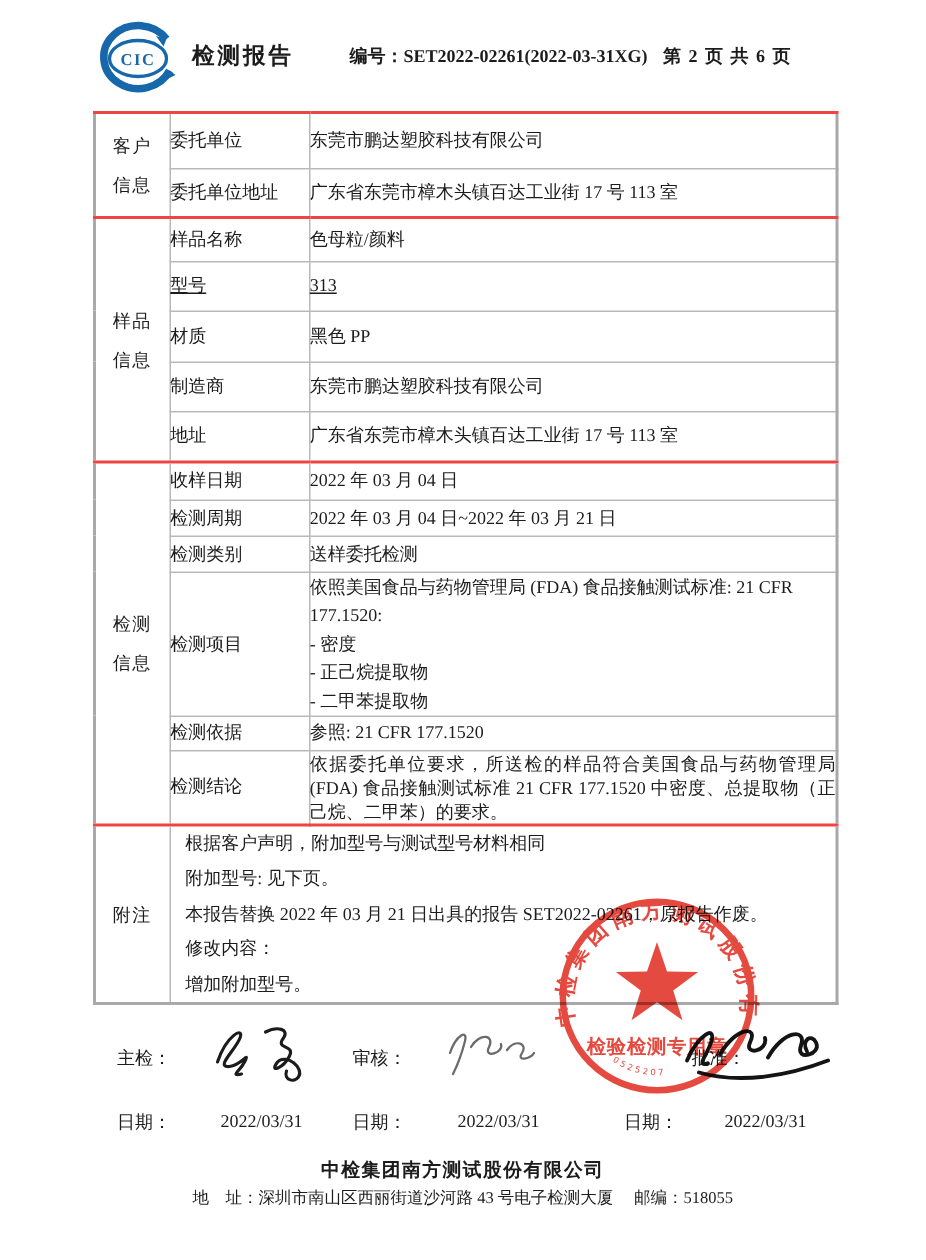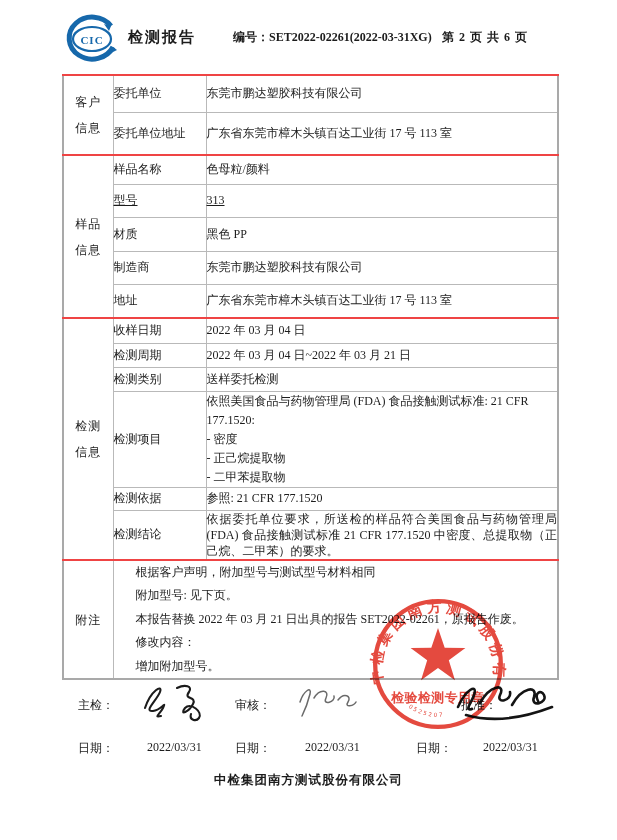--- a/index.html
+++ b/index.html
@@ -74,21 +74,21 @@
     </colgroup>
 
   <tbody>
       <tr class="sec-start" style="height:37px;">
     <td class="sec-cell" rowspan="2">
           <div class="vtxt">客户信息</div>
         </td>
     <td class="lab-cell">委托单位</td>
     <td class="val-cell">东莞市鹏达塑胶科技有限公司</td>
   </tr>
-  <tr style="height:43px;">
+  <tr style="height:33px;">
     <td class="lab-cell">委托单位地址</td>
     <td class="val-cell">广东省东莞市樟木头镇百达工业街 17 号 113 室</td>
   </tr>
 
   <tr class="sec-start" style="height:29px;">
     <td class="sec-cell" rowspan="5">
           <div class="vtxt">样品信息</div>
         </td>
     <td class="lab-cell">样品名称</td>
     <td class="val-cell">色母粒/颜料</td>
@@ -143,21 +143,21 @@
   </tr>
   <tr style="height:50px;">
     <td class="lab-cell">检测结论</td>
     <td class="concl">依据委托单位要求，所送检的样品符合美国食品与药物管理局 (FDA) 食品接触测试标准 21 CFR 177.1520 中密度、总提取物（正己烷、二甲苯）的要求。</td>
   </tr>
 
   <tr class="sec-start" style="height:118px;">
     <td class="sec-cell">
           <div class="vtxt">附注</div>
         </td>
-    <td class="val-cell val-top" colspan="2" style="padding-left:22px;">
+    <td class="val-cell val-top" colspan="2" style="padding-left:10px;">
       <div class="note-lines">
         <div>根据客户声明，附加型号与测试型号材料相同</div>
         <div>附加型号: 见下页。</div>
         <div>本报告替换 2022 年 03 月 21 日出具的报告 SET2022-02261，原报告作废。</div>
         <div>修改内容：</div>
         <div>增加附加型号。</div>
       </div>
     </td>
   </tr>
 </tbody>
@@ -214,13 +214,14 @@
     </text>
     <text x="67" y="104" text-anchor="middle" font-size="12.5" font-weight="bold" fill="#e23a2e" font-family="'Liberation Serif',serif" letter-spacing="0.5">检验检测专用章</text>
     <text font-size="5.5" fill="#e23a2e" font-family="'DejaVu Sans',sans-serif">
       <textPath href="#arcBot" startOffset="8">0 5 2 5 2 0 7</textPath>
     </text>
   </svg>
 </div>
 
 <div class="abs footer">
   <div class="co">中检集团南方测试股份有限公司</div>
+  <div>地　址：深圳市南山区西丽街道沙河路 43 号电子检测大厦　 邮编：518055</div>
 </div>
 
 </body></html>

